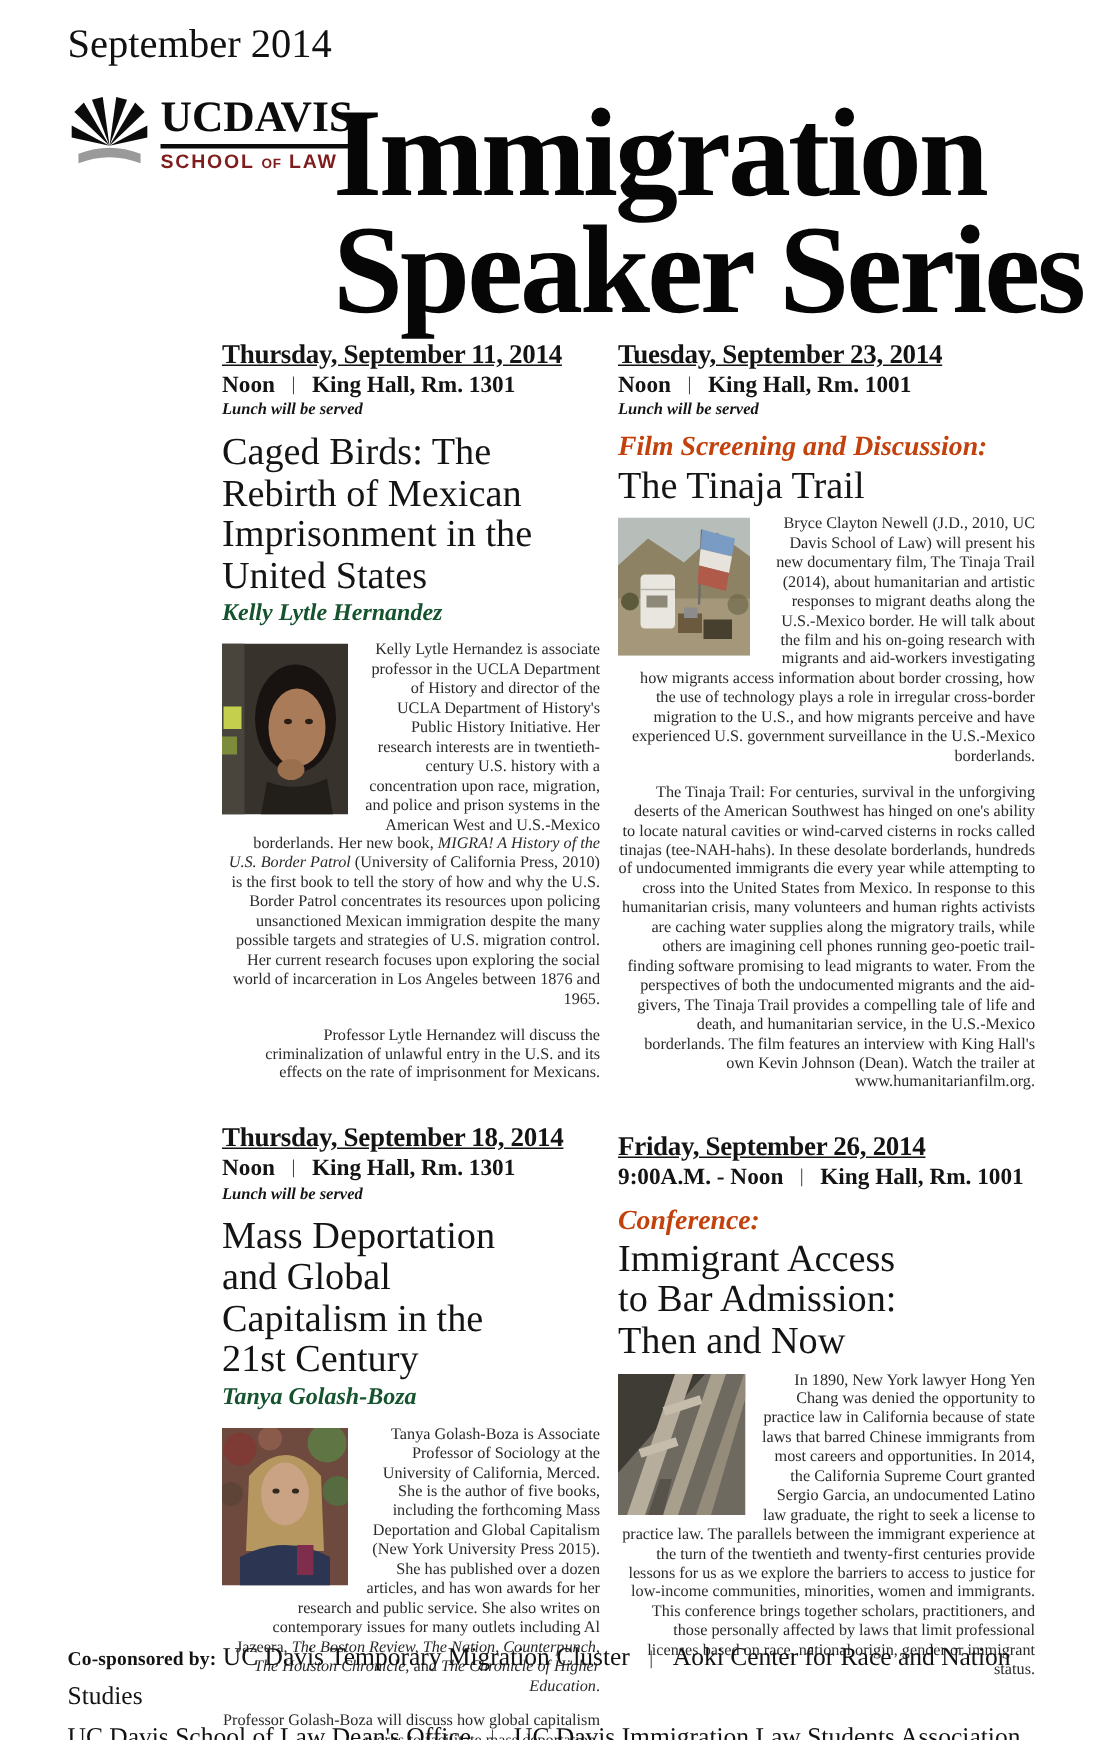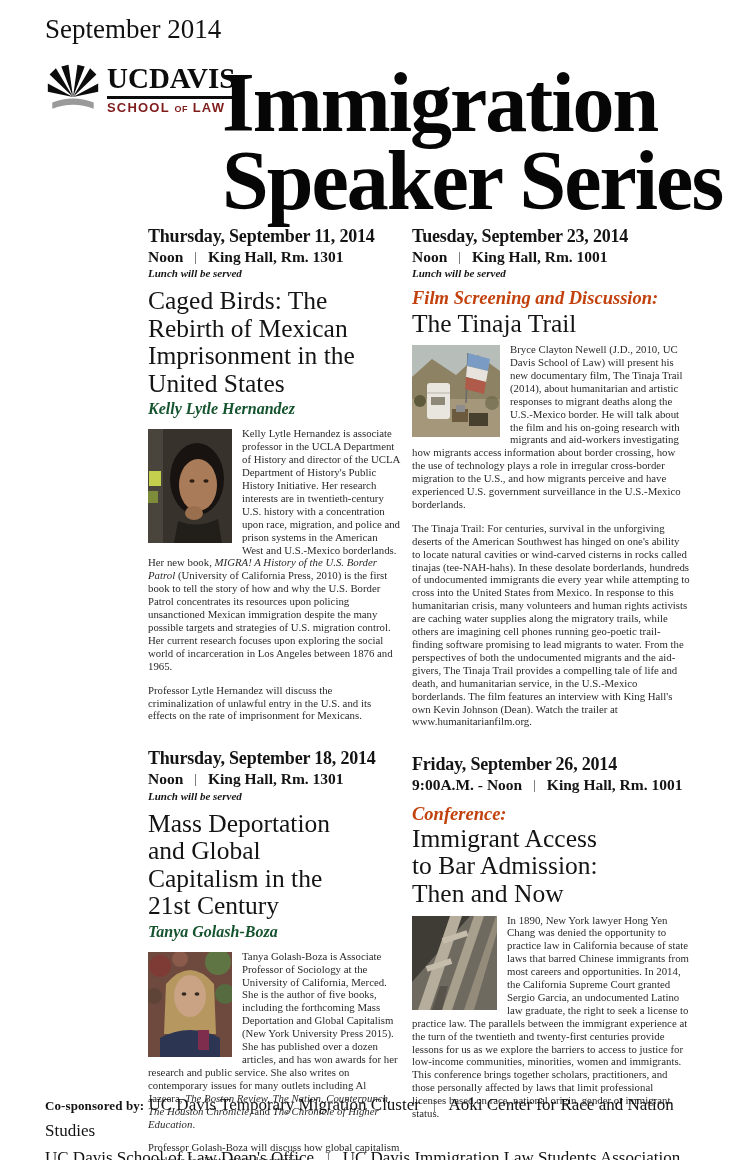--- a/index.html
+++ b/index.html
@@ -19,30 +19,30 @@
     font-size:13px;font-weight:700;letter-spacing:1.2px;color:#7f1d1d;
     font-family:"Liberation Sans", sans-serif;}
   .logo-school .of{font-size:9px;letter-spacing:0.5px;}
   .masthead-title{position:absolute;left:222px;top:8px;font-size:84px;line-height:0.92;
     letter-spacing:-2px;color:#060606;white-space:nowrap;}
   
   .col{position:absolute;top:226px;}
   .col-left{left:148px;width:252px;}
   .col-right{left:412px;width:278px;}
   .ev + .ev{margin-top:26px;}
-  .ev-date{font-size:18px;font-weight:700;margin:0;line-height:1.15;color:#141414;letter-spacing:-0.2px;}
+  .ev-date{font-size:18px;font-weight:700;margin:0;line-height:1.15;color:#141414;letter-spacing:-0.2px;text-decoration:underline;}
   .ev-meta{font-size:15.5px;font-weight:700;line-height:1.2;margin-top:1px;color:#141414;}
   .pipe{display:inline-block;margin:0 11px;font-weight:400;font-size:13px;vertical-align:1px;color:#3a3a3a;}
   .ev-note{font-size:11px;font-weight:700;font-style:italic;margin-top:1px;color:#141414;}
   .ev-subtitle{font-size:18.5px;font-weight:700;font-style:italic;margin-top:9px;line-height:1.15;color:#c2410c;}
   .ev-title{font-size:25.5px;font-weight:400;margin:8px 0 2px;line-height:1.08;color:#141414;}
   .ev-subtitle + .ev-title{margin-top:0;}
   .tl{display:block;}
   .ev-speaker{font-size:16px;font-weight:700;font-style:italic;margin:3px 0 9px;color:#14532d;}
-  .ev-body{font-size:10.8px;line-height:12.9px;color:#2a2a2a;margin-top:6px;}
+  .ev-body{font-size:10.8px;line-height:12.9px;color:#2a2a2a;margin-top:6px;text-align:right;}
   .ev-body p{margin:0 0 11px 0;}
   .it{font-style:italic;}
   .photo{float:left;margin:2px 10px 3px 0;border:0;}
   .photo svg{display:block;}
   
   .footer{position:absolute;left:45px;top:1092px;width:660px;font-size:17px;line-height:1.55;color:#131313;}
   .f-prefix{font-size:13px;font-weight:700;letter-spacing:0.1px;}
   .f-pipe{display:inline-block;margin:0 13px;font-size:13px;vertical-align:1px;color:#3a3a3a;}
 </style>
 </head>

